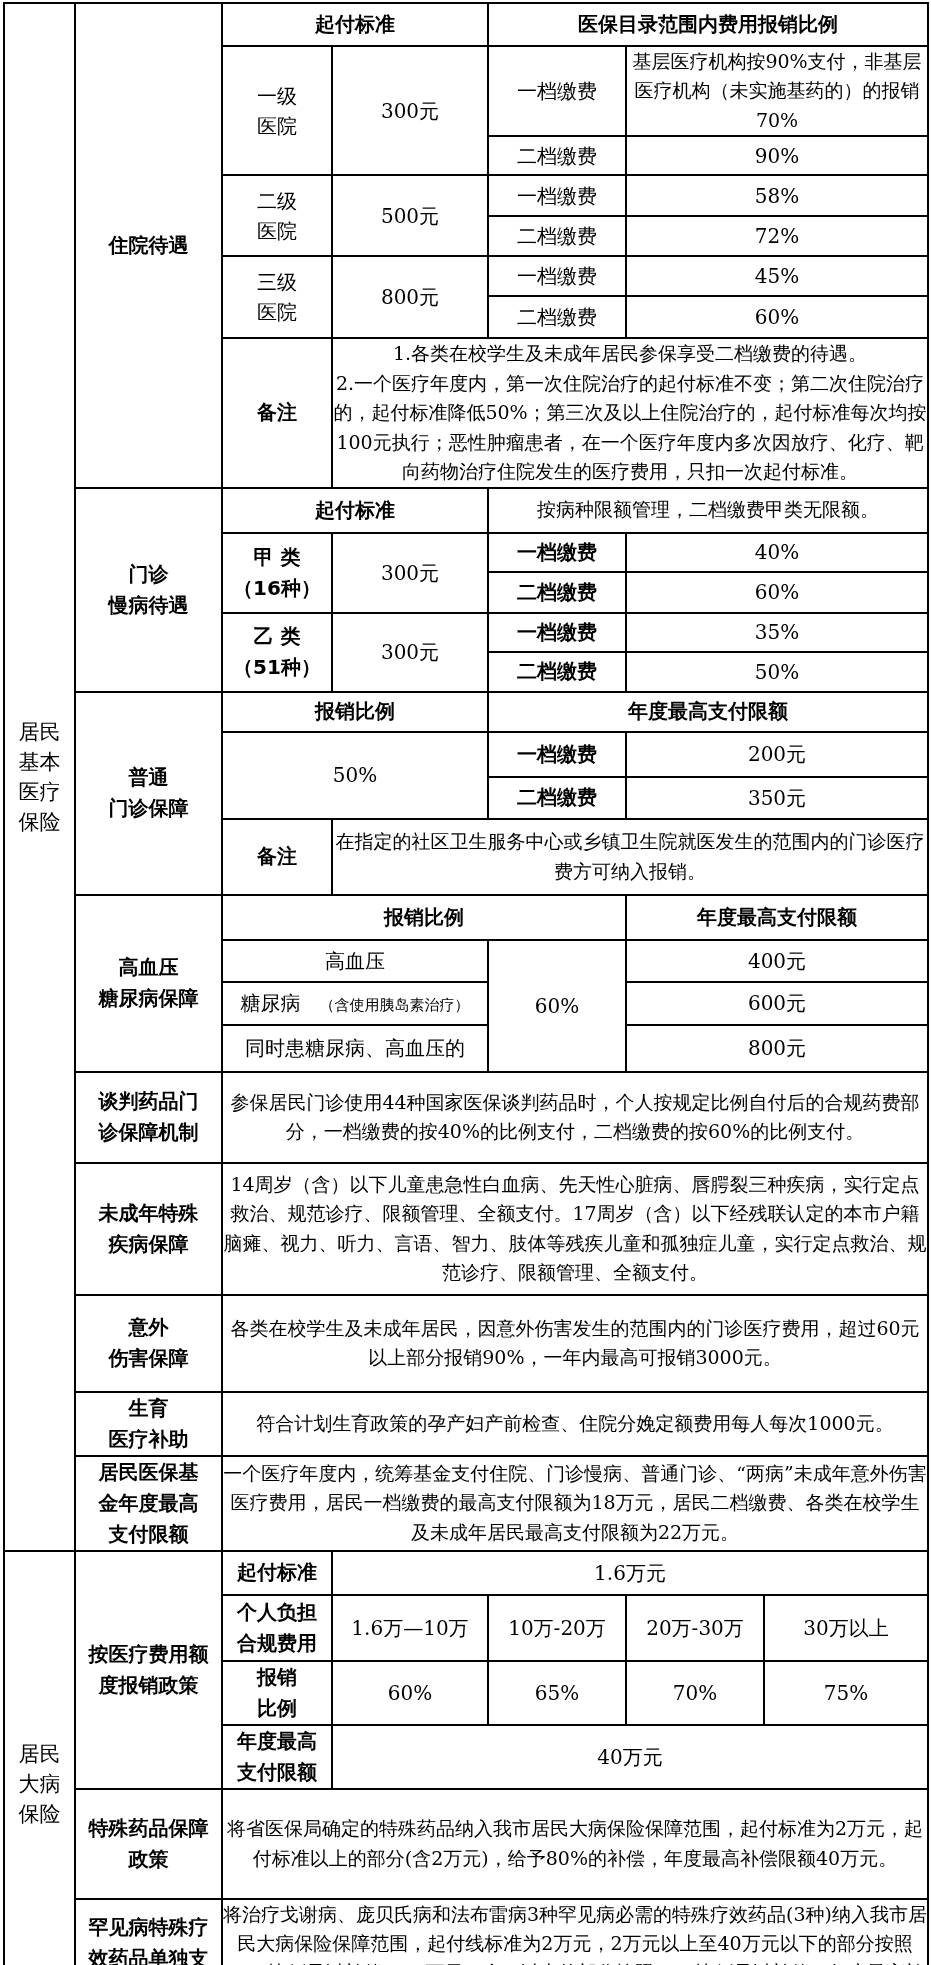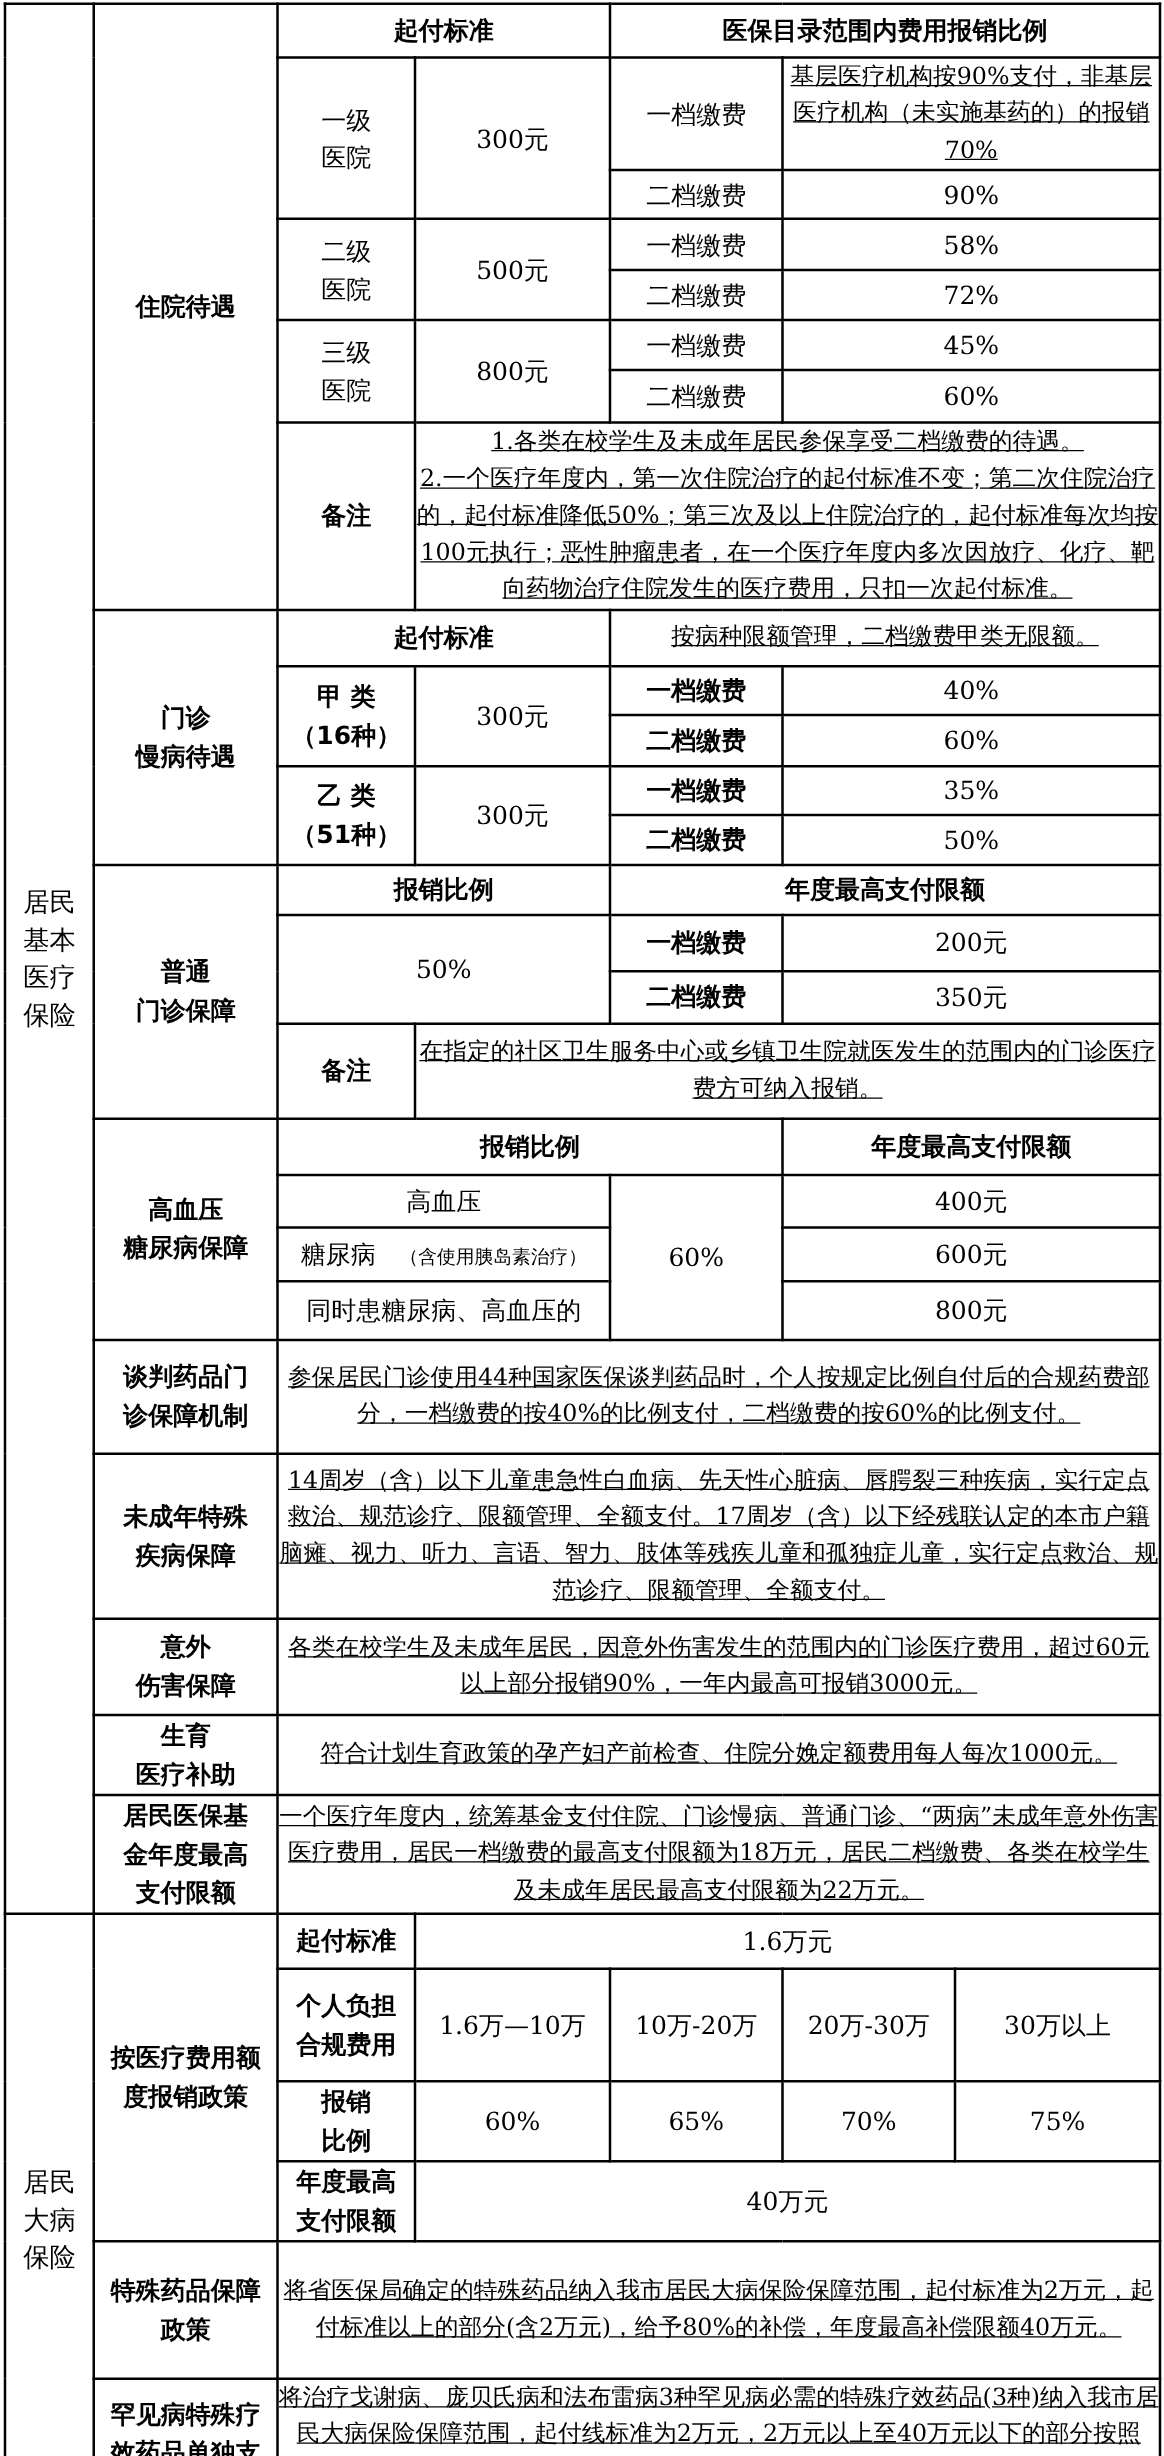--- a/index.html
+++ b/index.html
@@ -34,21 +34,20 @@
     white-space:pre-line;
   }
   
   .txt{
     font-family:"DejaVu Serif","Liberation Serif",serif;
     font-size:19px;
     line-height:1.55;
     text-align:justify;
     padding:4px 9px;
     white-space:pre-line;
-    text-decoration:underline;
   }
   
   .side{
     font-family:"DejaVu Serif","Liberation Serif",serif;
     font-size:21px;
     line-height:30px;
     white-space:pre-line;
   }
   .sm{font-size:15px;padding-left:19px;}
 </style>
@@ -207,21 +206,21 @@
 诊保障机制</td>
     <td colspan="5" class="txt">参保居民门诊使用44种国家医保谈判药品时，个人按规定比例自付后的合规药费部分，一档缴费的按40%的比例支付，二档缴费的按60%的比例支付。</td>
   </tr>
 
   <tr style="height:132px">
     <td class="lbl">未成年特殊
 疾病保障</td>
     <td colspan="5" class="txt">14周岁（含）以下儿童患急性白血病、先天性心脏病、唇腭裂三种疾病，实行定点救治、规范诊疗、限额管理、全额支付。17周岁（含）以下经残联认定的本市户籍脑瘫、视力、听力、言语、智力、肢体等残疾儿童和孤独症儿童，实行定点救治、规范诊疗、限额管理、全额支付。</td>
   </tr>
 
-  <tr style="height:77px">
+  <tr style="height:97px">
     <td class="lbl">意外
 伤害保障</td>
     <td colspan="5" class="txt">各类在校学生及未成年居民，因意外伤害发生的范围内的门诊医疗费用，超过60元以上部分报销90%，一年内最高可报销3000元。</td>
   </tr>
 
   <tr style="height:60px">
     <td class="lbl">生育
 医疗补助</td>
     <td colspan="5" class="txt">符合计划生育政策的孕产妇产前检查、住院分娩定额费用每人每次1000元。</td>
   </tr>
@@ -236,21 +235,21 @@
   <tr style="height:44px">
     <td rowspan="6" class="side">居民
 大病
 保险</td>
     <td rowspan="4" class="lbl">按医疗费用额
 度报销政策</td>
     <td class="lbl">起付标准</td>
     <td colspan="4" class="val">1.6万元</td>
   </tr>
 
-  <tr style="height:90px">
+  <tr style="height:66px">
     <td class="lbl">个人负担
 合规费用</td>
     <td class="val">1.6万—10万</td>
     <td class="val">10万-20万</td>
     <td class="val">20万-30万</td>
     <td class="val">30万以上</td>
   </tr>
 
   <tr style="height:53px">
     <td class="lbl">报销

